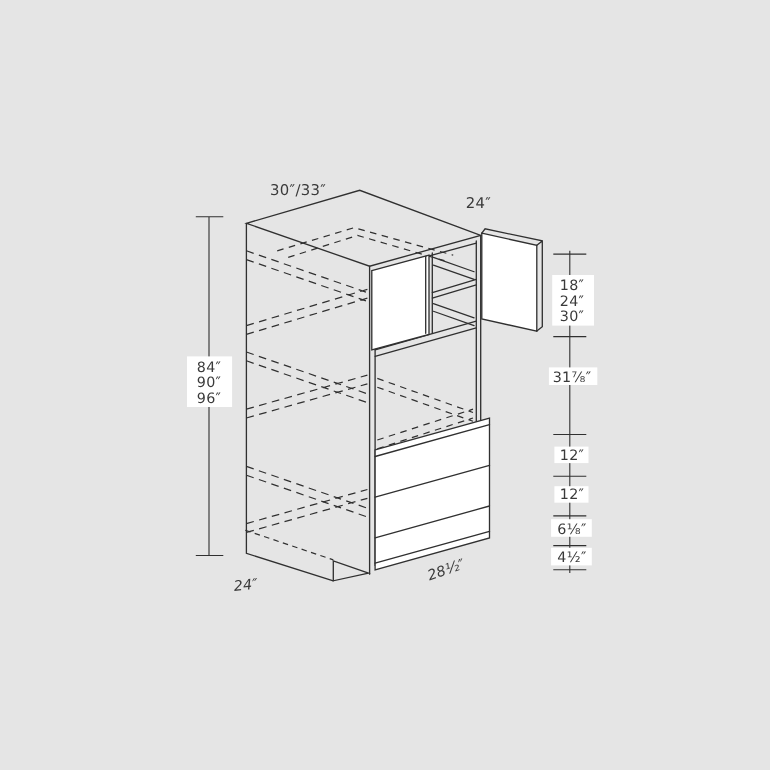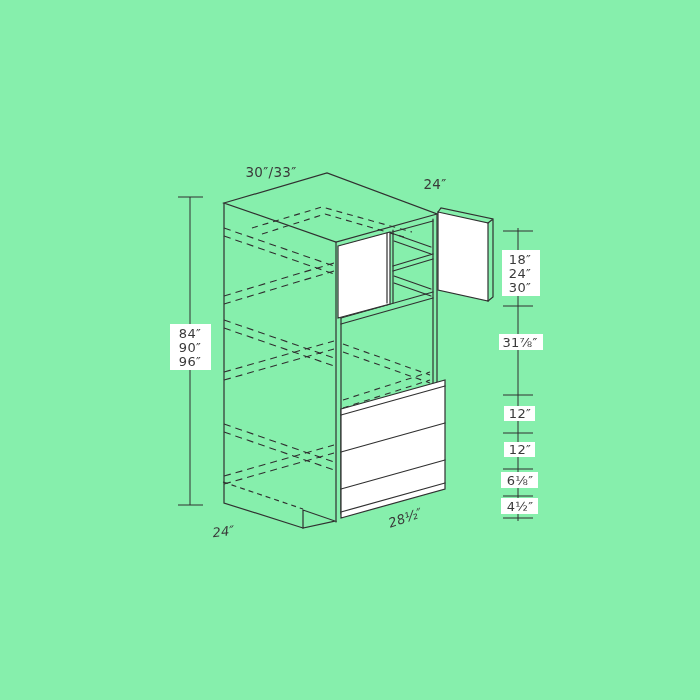--- a/index.html
+++ b/index.html
@@ -1,16 +1,16 @@
 <!DOCTYPE html>
 <html><head>
 <meta charset="utf-8">
 <style>
   html,body{margin:0;padding:0;background:#ffffff;}
-  .stage{width:700px;height:700px;position:relative;background:#86efac;overflow:hidden;
+  .stage{width:700px;height:700px;position:relative;background:#e5e5e5;overflow:hidden;
          font-family:"DejaVu Sans", sans-serif;}
   svg text{fill:#3a3a3a;font-family:"DejaVu Sans", sans-serif;letter-spacing:.3px;}
   .dimtxt{font-size:13px;}
   .toptxt{font-size:13.5px;}
   .ital{font-style:italic;}
 </style>
 </head>
 <body>
 
 <div class="stage">

